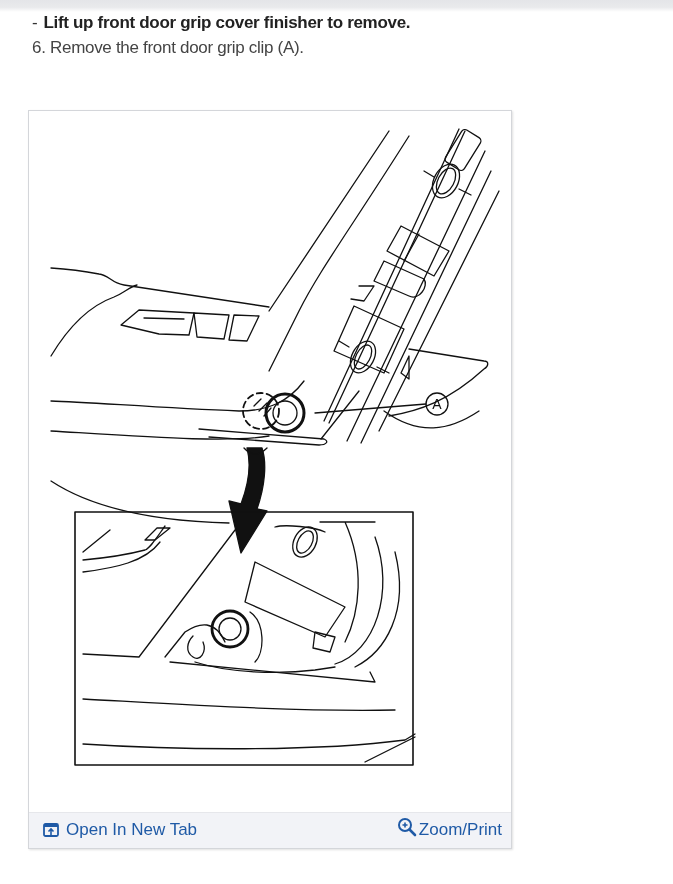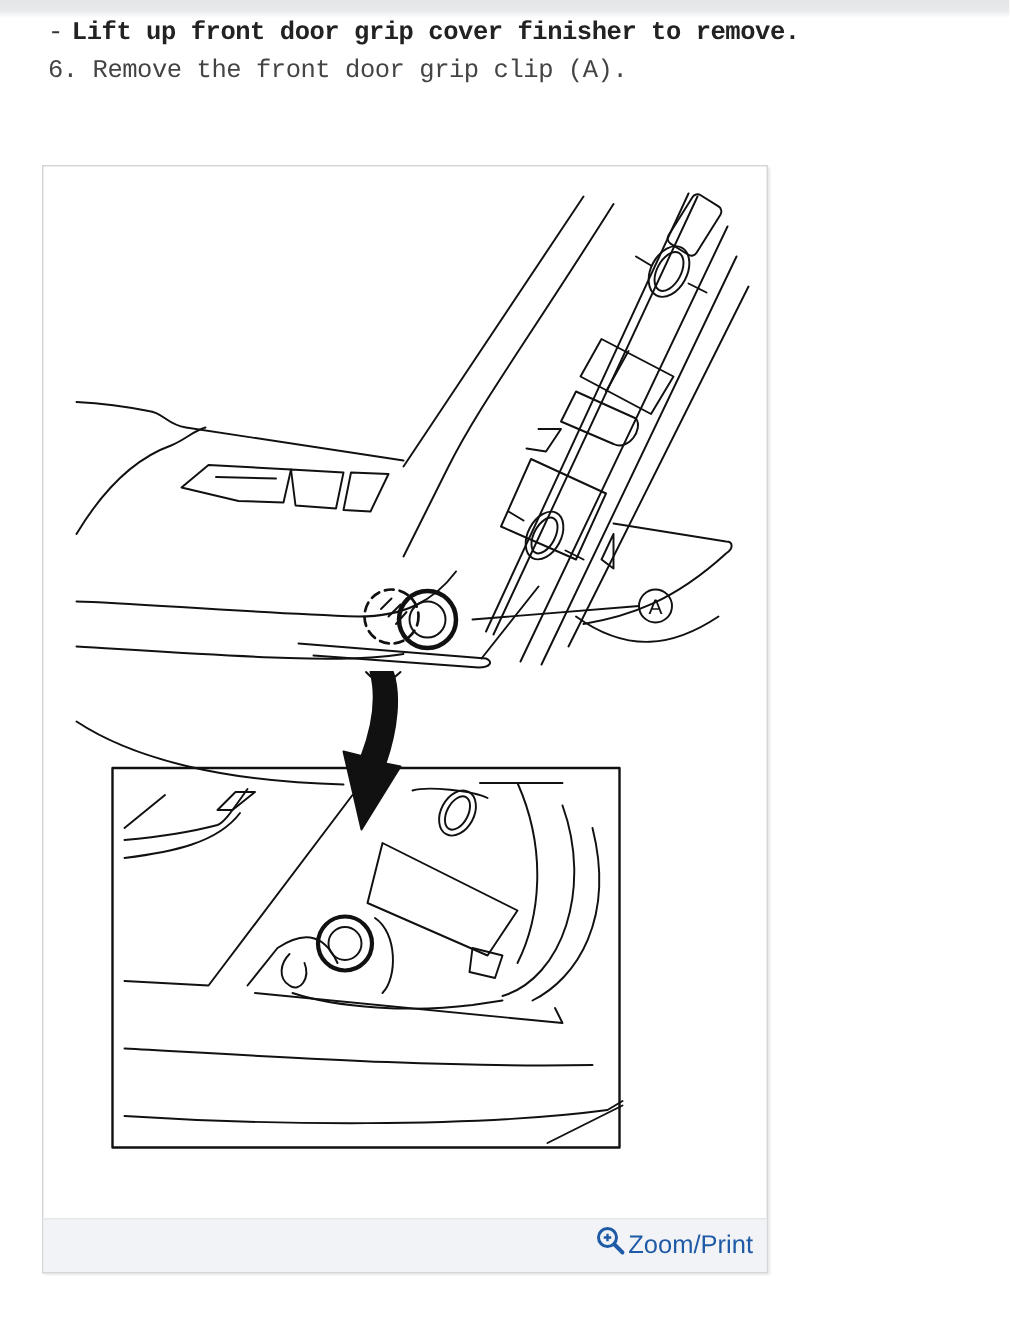--- a/index.html
+++ b/index.html
@@ -4,21 +4,21 @@
 <style>
   * { box-sizing: border-box; margin: 0; padding: 0; }
   html, body { width: 673px; height: 884px; background: #ffffff; overflow: hidden; }
   body { font-family: "Liberation Sans", "DejaVu Sans", sans-serif; color: #333333; position: relative; }
   .top-shade {
     position: absolute; left: 0; top: 0; width: 673px; height: 12px;
     background: linear-gradient(#e4e5e8 0%, #e9eaec 60%, #ffffff 100%);
   }
   .step-line {
     position: absolute; left: 32px; font-size: 17px; line-height: 20px;
-    white-space: nowrap; letter-spacing: -0.3px; font-family: Liberation Mono, monospace;
+    white-space: nowrap; letter-spacing: -0.3px;
   }
   .substep { top: 13px; color: #222222; }
   .substep .dash { font-weight: normal; margin-right: 6px; color: #333; }
   .substep .bold { font-weight: bold; }
   .step4 { top: 38px; color: #444444; }
 
   .figure-card {
     position: absolute; left: 28px; top: 110px; width: 484px; height: 739px;
     background: #ffffff; border: 1px solid #d4d6da;
     box-shadow: 1px 1px 2px rgba(0,0,0,0.12);
@@ -124,20 +124,28 @@
       <path d="M120,150 C150,160 200,163 240,158 L260,155"></path>
       <circle cx="155" cy="117" r="18" stroke-width="2.8"></circle>
       <circle cx="155" cy="117" r="11"></circle>
       <path d="M175,100 C190,110 190,140 180,150"></path>
       <path d="M240,120 L260,125 L255,140 L238,136 Z"></path>
       <path d="M95,150 L300,170 L295,160"></path>
     </g>
   </svg>
 
   <div class="figure-footer">
+    <a class="footer-link open-tab">
+      <svg width="16" height="14" viewBox="0 0 16 14">
+        <rect x="1" y="1" width="14" height="12" rx="1.5" fill="none" stroke="#1f5aa6" stroke-width="1.8"></rect>
+        <rect x="1" y="1" width="14" height="3" fill="#1f5aa6"></rect>
+        <path d="M8,12 L8,6 M5.5,8.5 L8,6 L10.5,8.5" fill="none" stroke="#1f5aa6" stroke-width="1.6"></path>
+      </svg>
+      <span>Open In New Tab</span>
+    </a>
     <a class="footer-link zoom-print">
       <svg width="20" height="20" viewBox="0 0 20 20">
         <circle cx="8" cy="8" r="6" fill="none" stroke="#1f5aa6" stroke-width="2"></circle>
         <path d="M12.5,12.5 L18,18" stroke="#1f5aa6" stroke-width="2.6" stroke-linecap="round"></path>
         <path d="M5.5,8 L10.5,8 M8,5.5 L8,10.5" stroke="#1f5aa6" stroke-width="1.6"></path>
       </svg>
       <span>Zoom/Print</span>
     </a>
   </div>
 </div>

